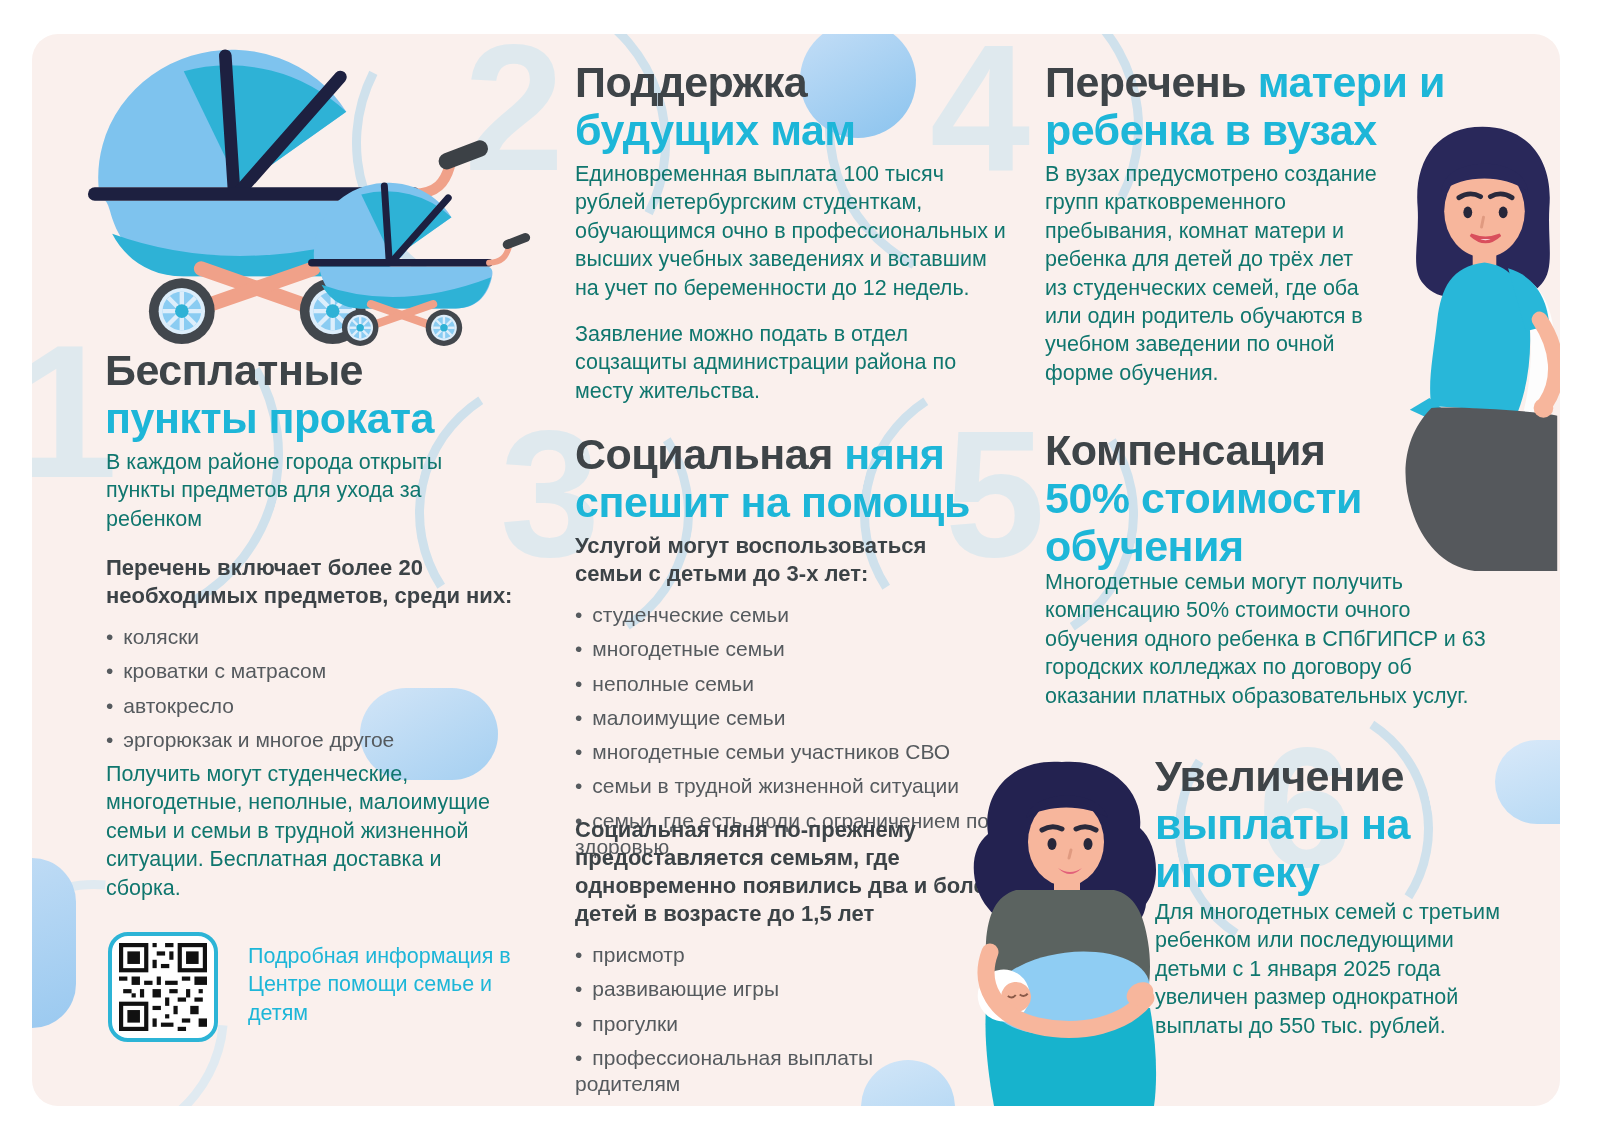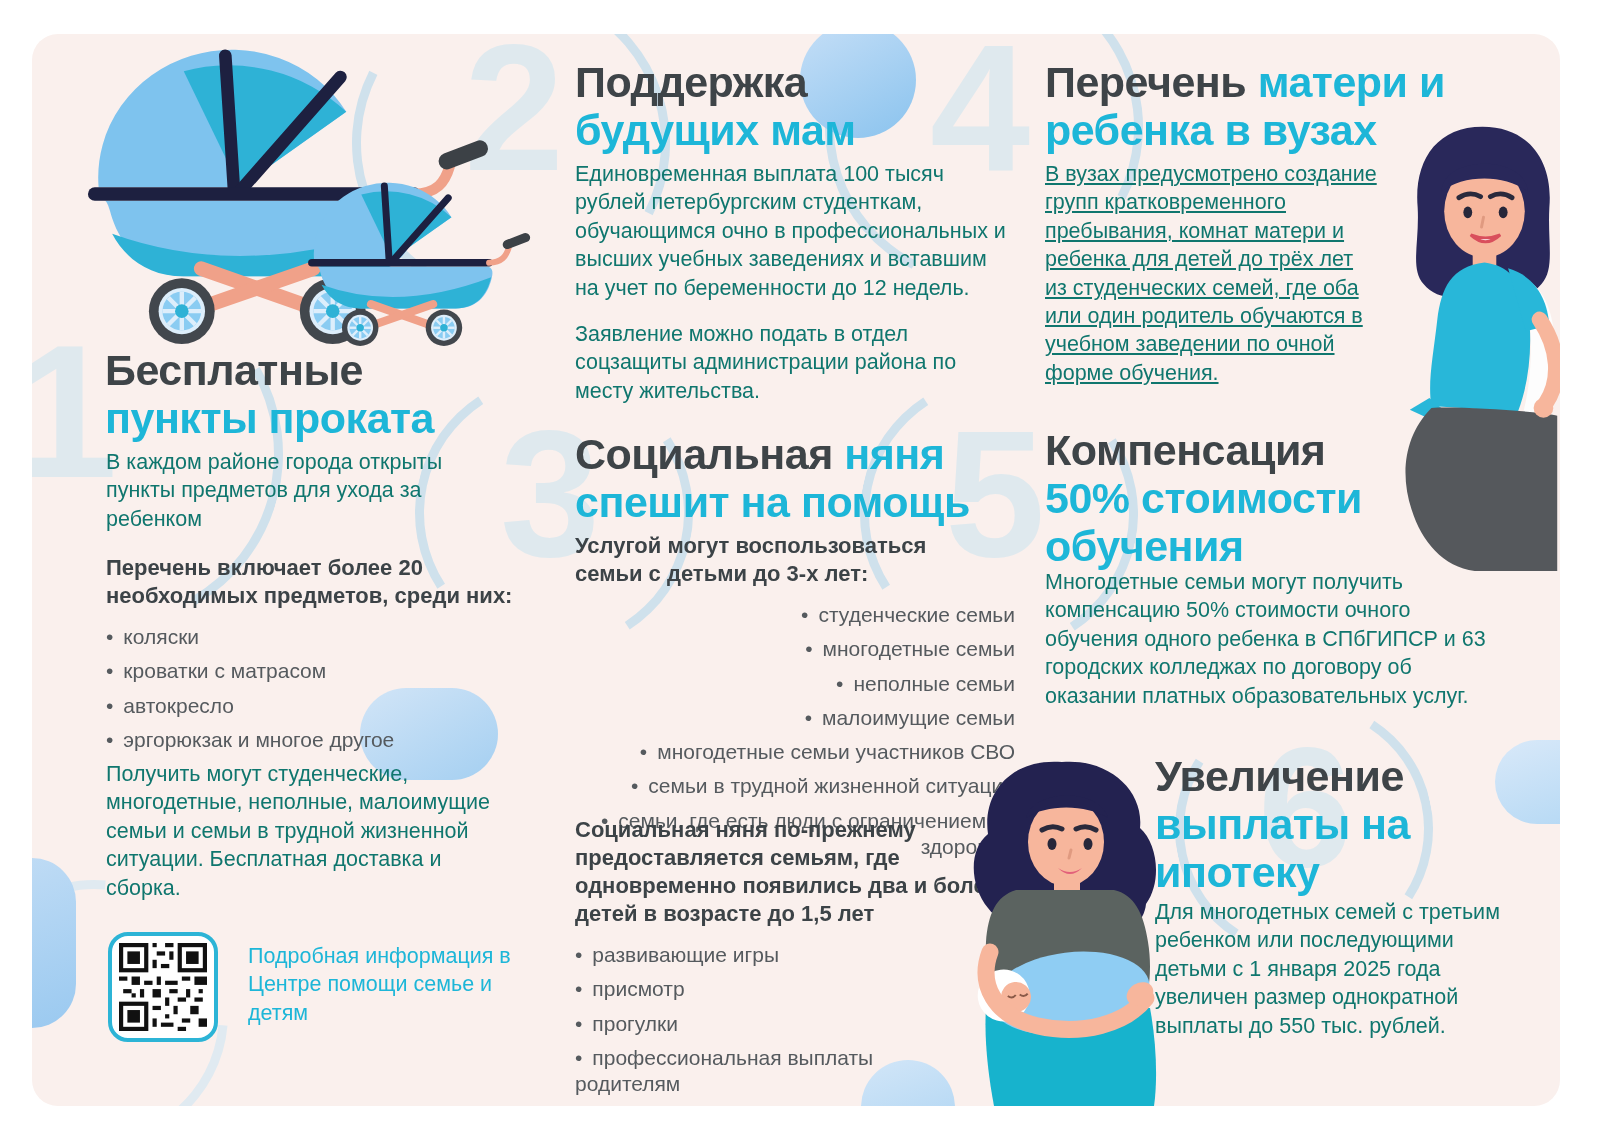--- a/index.html
+++ b/index.html
@@ -185,42 +185,42 @@
     <span class="blk c2">будущих мам</span>
   </div>
   <p class="para" style="left:543px;top:126px;width:437px;margin:0;">Единовременная выплата 100 тысяч рублей петербургским студенткам, обучающимся очно в профессиональных и высших учебных заведениях и вставшим на учет по беременности до 12 недель.</p>
   <p class="para" style="left:543px;top:286px;width:420px;margin:0;">Заявление можно подать в отдел соцзащиты администрации района по месту жительства.</p>
 
   <div class="h1" style="left:543px;top:396px;width:445px;">
     <span>Социальная</span>
     <span class="c2">няня спешит на помощь</span>
   </div>
   <p class="bold-para" style="left:543px;top:498px;width:420px;margin:0;">Услугой могут воспользоваться семьи с детьми до 3-х лет:</p>
-  <ul class="blist" style="left:543px;top:568px;width:440px;text-align:right;">
+  <ul class="blist" style="left:543px;top:568px;width:440px;">
     <li>студенческие семьи</li>
     <li>многодетные семьи</li>
     <li>неполные семьи</li>
     <li>малоимущие семьи</li>
     <li>многодетные семьи участников СВО</li>
     <li>семьи в трудной жизненной ситуации</li>
     <li>семьи, где есть люди с ограничением по здоровью</li>
   </ul>
   <p class="bold-para" style="left:543px;top:782px;width:455px;margin:0;">Социальная няня по-прежнему предоставляется семьям, где одновременно появились два и более детей в возрасте до 1,5 лет</p>
   <ul class="blist" style="left:543px;top:908px;width:360px;">
+    <li>присмотр</li>
     <li>развивающие игры</li>
-    <li>присмотр</li>
     <li>прогулки</li>
     <li>профессиональная выплаты родителям</li>
   </ul>
 
   <div class="h1" style="left:1013px;top:24px;width:470px;">
     <span>Перечень</span>
     <span class="c2">матери и ребенка в вузах</span>
   </div>
-  <p class="para" style="left:1013px;top:126px;width:334px;margin:0;text-decoration:underline;">В вузах предусмотрено создание групп кратковременного пребывания, комнат матери и ребенка для детей до трёх лет из студенческих семей, где оба или один родитель обучаются в учебном заведении по очной форме обучения.</p>
+  <p class="para" style="left:1013px;top:126px;width:334px;margin:0;">В вузах предусмотрено создание групп кратковременного пребывания, комнат матери и ребенка для детей до трёх лет из студенческих семей, где оба или один родитель обучаются в учебном заведении по очной форме обучения.</p>
 
   <div class="h1" style="left:1013px;top:392px;width:395px;">
     <span class="blk">Компенсация</span>
     <span class="c2">50% стоимости обучения</span>
   </div>
   <p class="para" style="left:1013px;top:534px;width:460px;margin:0;">Многодетные семьи могут получить компенсацию 50% стоимости очного обучения одного ребенка в СПбГИПСР и 63 городских колледжах по договору об оказании платных образовательных услуг.</p>
 
   <div class="h1" style="left:1123px;top:718px;width:320px;">
     <span class="blk">Увеличение</span>
     <span class="c2">выплаты на ипотеку</span>

